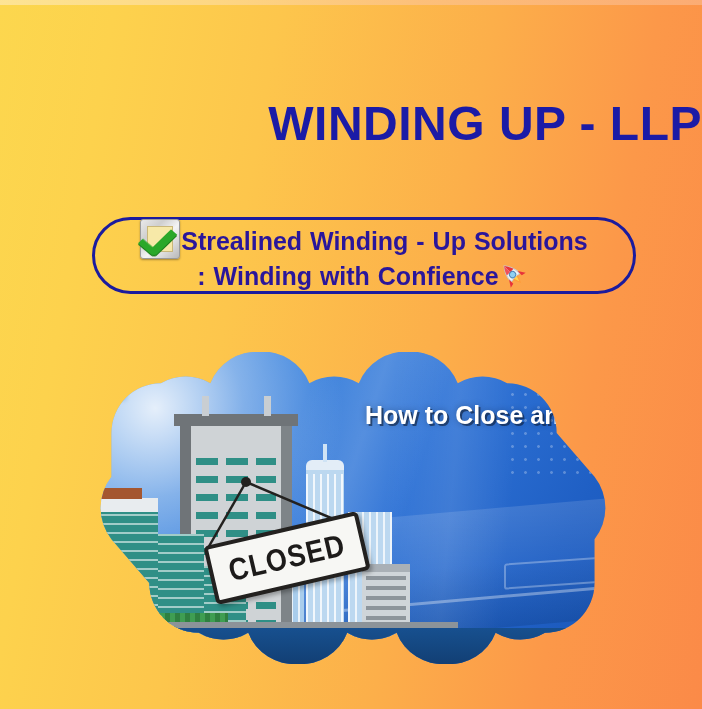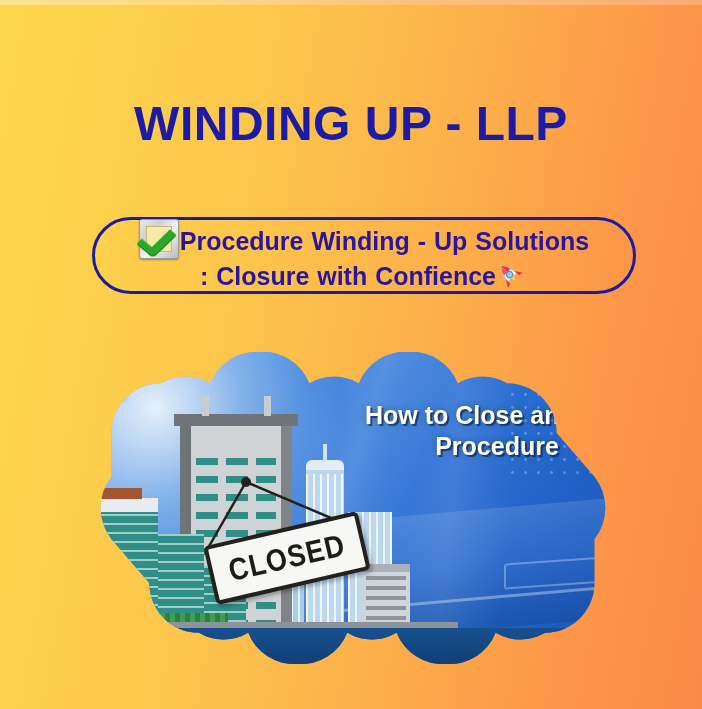--- a/index.html
+++ b/index.html
@@ -14,21 +14,21 @@
   }
   #top-strip{
     position:absolute;left:0;top:0;width:702px;height:5px;
     background:linear-gradient(100deg,#FDE6A0 0%,#FDD98E 30%,#FCC183 60%,#FBB07C 100%);
     opacity:.85;
   }
 
   
   #title{
     position:absolute;left:0;top:95px;width:702px;
-    text-align:center;
+    text-align:right;
     font-size:48px;line-height:58px;font-weight:bold;
     letter-spacing:.5px;
     color:#1B1BA6;
     font-family:"Liberation Sans", sans-serif;
   }
 
   
   #subtitle-box{
     position:absolute;left:92px;top:217px;width:544px;height:77px;
     border:3px solid #1B1B9E;border-radius:40px;
@@ -222,22 +222,22 @@
 <body>
 
 <div id="poster">
 
   <div id="top-strip"></div>
 
   <div id="title">WINDING UP - LLP</div>
 
   <div id="subtitle-box">
     <div id="subtitle-text">
-      <span class="check-emoji emoji"></span><span>Procedure Winding - Up Solutions</span><br>
-      <span>: Closure with Confience</span><span class="rocket-emoji emoji">
+      <span class="check-emoji emoji"></span><span>Strealined Winding - Up Solutions</span><br>
+      <span>: Winding with Confience</span><span class="rocket-emoji emoji">
         <svg width="34" height="34" viewBox="0 0 34 34">
           <g transform="rotate(-45 17 17)">
             <path d="M17 3 C21.5 8 23 14 23 19 L11 19 C11 14 12.5 8 17 3 Z" fill="#f2f4f6" stroke="#c6ccd2" stroke-width="1"></path>
             <path d="M17 3 C19.3 5.6 20.8 8.6 21.7 11.6 L17 11.6 Z" fill="#e8333a"></path>
             <path d="M17 3 C14.7 5.6 13.2 8.6 12.3 11.6 L17 11.6 Z" fill="#f0525a"></path>
             <circle cx="17" cy="15" r="3.1" fill="#8fd0f2" stroke="#4a86b8" stroke-width="1"></circle>
             <path d="M11 16 L6.5 23 L11 22 Z" fill="#e8333a"></path>
             <path d="M23 16 L27.5 23 L23 22 Z" fill="#e8333a"></path>
             <path d="M13.5 19 L17 27 L20.5 19 Z" fill="#ff9c3a"></path>
             <path d="M15.2 19 L17 24.5 L18.8 19 Z" fill="#ffd34d"></path>
@@ -342,18 +342,17 @@
           <line x1="62" y1="8" x2="24" y2="74" stroke="#23211f" stroke-width="2.5"></line>
           <line x1="62" y1="8" x2="166" y2="52" stroke="#23211f" stroke-width="2.5"></line>
         </svg>
         <div class="closed-sign">
           <span>CLOSED</span>
         </div>
       </div>
 
       <div class="img-headline">
         <div class="l1">How to Close an LLP?</div>
-        <div>Procedure</div>
       </div>
     </div>
   </div>
 
 </div>
 
 </body></html>

